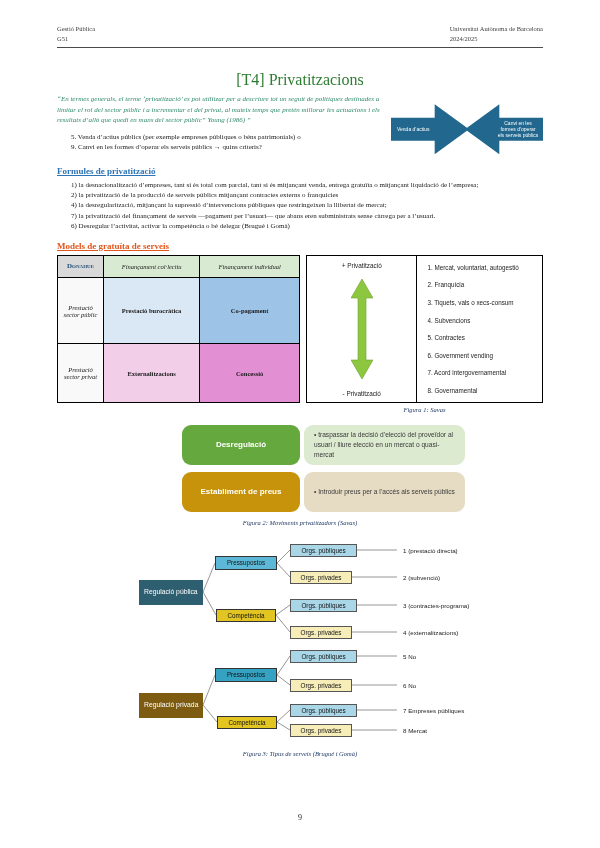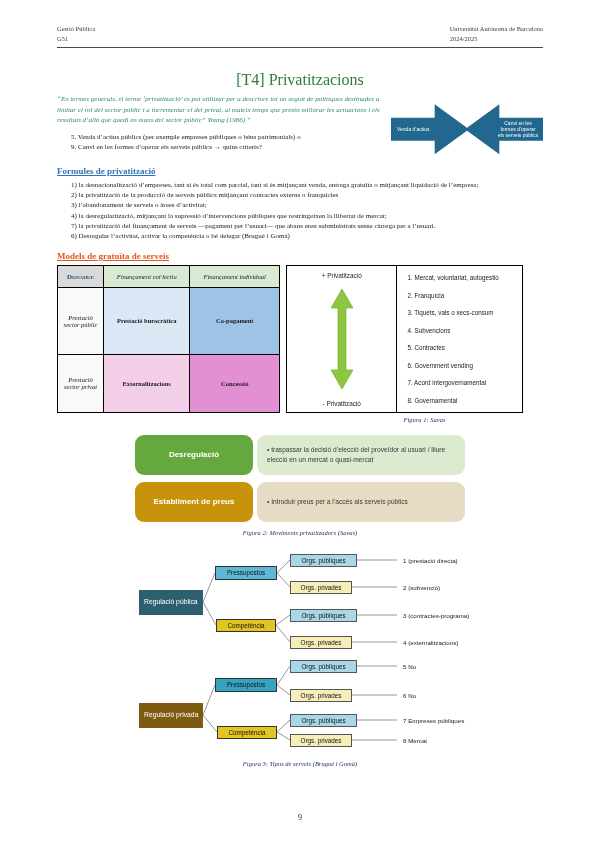--- a/index.html
+++ b/index.html
@@ -31,21 +31,21 @@
   .fa-right span { width:42px; }
   
   .h-blue, .h-orange { font-size:9px; font-weight:bold; text-decoration:underline; margin:10px 0 4px; }
   .h-blue { color:#2e74b5; }
   .h-orange { color:#e2571c; }
   
   .numlist { margin-left:14px; font-size:7px; line-height:1.45; }
   .numlist div { padding-left:14px; text-indent:-14px; }
   
   .modelsrow { display:flex; gap:6px; margin-top:4px; }
-  table.donahue { border-collapse:collapse; width:223px; height:148px; font-size:6.5px; flex:0 0 auto; }
+  table.donahue { border-collapse:collapse; width:243px; height:148px; font-size:6.5px; flex:0 0 auto; }
   table.donahue td { border:1px solid #000; text-align:center; vertical-align:middle; padding:2px; }
   td.corner { background:#d9d9d9; color:#1f4e79; font-weight:bold; font-variant:small-caps; width:46px; font-size:7px; }
   td.colhead { background:#d9ead3; font-style:italic; }
   td.rowhead { background:#f9f9f9; font-style:italic; width:46px; }
   td.c-buro { background:#dae8f5; font-weight:bold; }
   td.c-copag { background:#9dc3e6; font-weight:bold; }
   td.c-ext { background:#f2cee9; font-weight:bold; }
   td.c-conc { background:#e38fd3; font-weight:bold; }
   tr.hrow { height:22px; } tr.r1 { height:66px; } tr.r2 { height:58px; }
   
@@ -57,21 +57,21 @@
                 justify-content:space-between; font-size:6.3px; color:#222; }
   
   .caption { font-size:6.5px; font-style:italic; color:#1f3864; }
   .cap1 { width:237px; margin-left:249px; text-align:center; margin-top:3px; }
   .capc { text-align:center; margin-top:7px; }
   
   .fig2 { width:330px; margin:12px 0 0 78px; display:flex; flex-direction:column; gap:7px;
           font-family:"Liberation Sans",sans-serif; }
   .f2row { display:flex; gap:4px; height:40px; }
   .f2lab { width:118px; border-radius:9px; color:#fff; font-weight:bold; font-size:8px;
-           display:flex; align-items:center; justify-content:center; text-align:center; padding:0 0; }
+           display:flex; align-items:center; justify-content:center; text-align:center; padding:0 0;margin-left:47px; }
   .f2pan { flex:1; border-radius:9px; font-size:6.6px; color:#3a3a3a; display:flex; align-items:center;
            padding:4px 10px; line-height:1.5; }
   .f2r1 .f2lab { background:#65a83d; } .f2r1 .f2pan { background:#dcead0; }
   .f2r2 .f2lab { background:#e5cc1f; } .f2r2 .f2pan { background:#f9f6e0; }
   .f2r3 .f2lab { background:#c7930b; } .f2r3 .f2pan { background:#e6dcc3; }
   
   .fig3 { position:relative; width:382px; height:207px; margin:10px 0 0 78px;
           font-family:"Liberation Sans",sans-serif; }
   .fig3 svg.lines { position:absolute; left:0; top:0; }
   .node { position:absolute; display:flex; align-items:center; justify-content:center;
@@ -128,21 +128,20 @@
       <div class="fatarrow fa-right">
         <span>Canvi en les formes d’operar els serveis públics</span>
       </div>
     </div>
   </div>
 
   <h2 class="h-blue">Formules de privatització</h2>
   <div class="numlist">
     <div>1) la desnacionalització d’empreses, tant si és total com parcial, tant si és mitjançant venda, entrega gratuïta o mitjançant liquidació de l’empresa;</div>
     <div>2) la privatització de la producció de serveis públics mitjançant contractes externs o franquícies</div>
-    <div>3) l’abandonament de serveis o àrees d’activitat;</div>
     <div>4) la desregularització, mitjançant la supressió d’intervencions públiques que restringeixen la llibertat de mercat;</div>
     <div>7) la privatització del finançament de serveis —pagament per l’usuari— que abans eren subministrats sense càrrega per a l’usuari.</div>
     <div>6) Desregular l’activitat, activar la competència o bé delegar (Brugué i Gomà)</div>
   </div>
 
   <h2 class="h-orange">Models de gratuïta de serveis</h2>
 
   <div class="modelsrow">
     <table class="donahue">
       <tbody>

